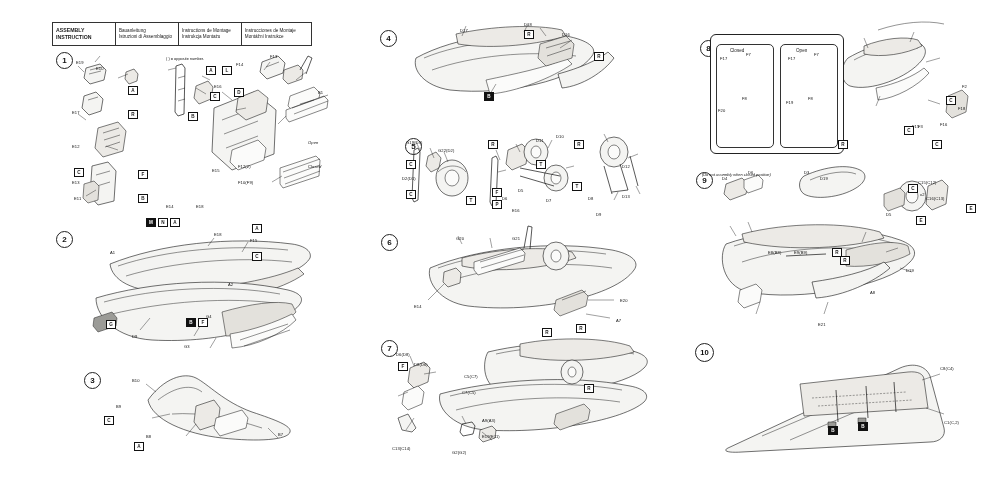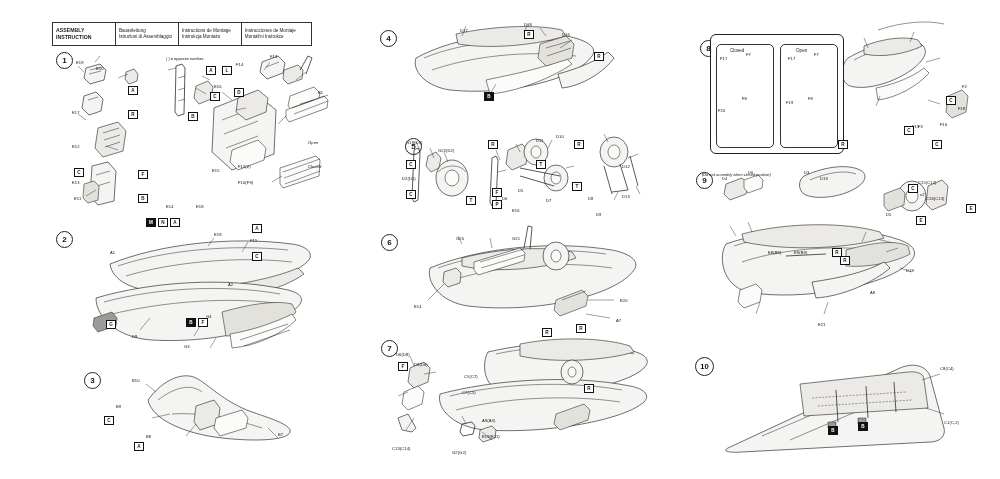--- a/index.html
+++ b/index.html
@@ -109,21 +109,21 @@
     </div>
   <div class="stepnum" style="left:381px;top:340px">
       <span>7</span>
     </div>
   <div class="stepnum" style="left:700px;top:40px">
       <span>8</span>
     </div>
   <div class="stepnum" style="left:696px;top:172px">
       <span>9</span>
     </div>
-  <div class="stepnum big" style="left:695px;top:357px">
+  <div class="stepnum big" style="left:695px;top:343px">
       <span>10</span>
     </div>
 
   <svg width="1000" height="479">
 
     <g>
 
       <path class="fillbody" d="M86 68 l14 -4 l6 6 l-2 10 l-14 4 l-6 -6 z"></path>
       <path class="ln" d="M90 70 l12 -3 M89 74 l12 -3"></path>
       <path class="fillbody2" d="M126 72 l8 -3 l4 5 l-1 7 l-8 3 l-4 -5 z"></path>

